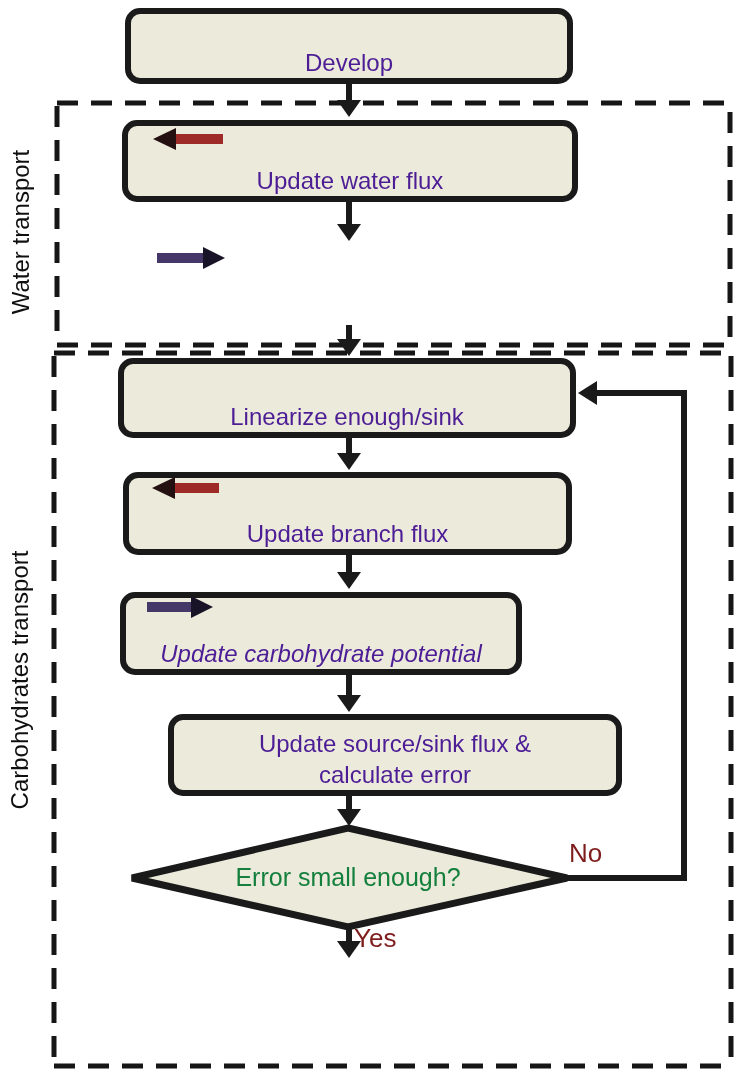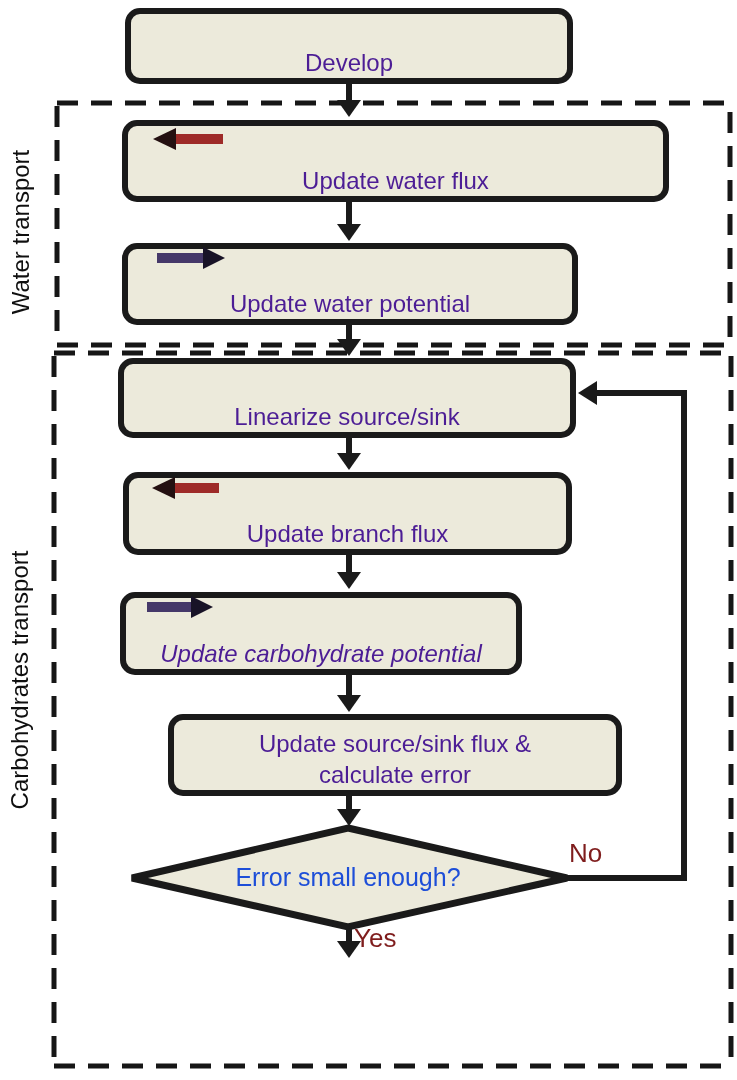--- a/index.html
+++ b/index.html
@@ -12,41 +12,38 @@
     background:#ECEADB; border:6px solid #1a1a1a; border-radius:15px;
     display:flex; flex-direction:column; align-items:center; justify-content:flex-end;
     text-align:center; font-size:24px; line-height:1.3; color:#4c1d95;
   }
   .layer-svg { position:absolute; left:0; top:0; z-index:2; pointer-events:none; }
   .lbl { position:absolute; z-index:3; font-size:26px; color:#7f1d1d; white-space:nowrap; }
   .side-label {
     position:absolute; z-index:3; font-size:24px; color:#0f0f0f;
     text-align:center; transform:rotate(-90deg); white-space:nowrap;
   }
-  .diamond-label { position:absolute; z-index:3; font-size:25px; text-align:center; color:#1d4ed8; }
+  .diamond-label { position:absolute; z-index:3; font-size:25px; text-align:center; color:#15803d; }
 </style>
 </head>
 <body>
 
 <div class="stage">
 
   <div class="node" style="left:125px; top:8px; width:448px; height:76px;">
     <span>Develop</span>
   </div>
 
-  <div class="node" style="left:122px; top:120px; width:547px; height:82px;">
+  <div class="node" style="left:122px; top:120px; width:456px; height:82px;">
     <span>Update water flux</span>
   </div>
 
-  <div class="node" style="left:122px; top:243px; width:456px; height:82px;">
-    <span>Update water potential</span>
-  </div>
 
   <div class="node" style="left:118px; top:358px; width:458px; height:80px;">
-    <span>Linearize source/sink</span>
+    <span>Linearize enough/sink</span>
   </div>
 
   <div class="node" style="left:123px; top:472px; width:449px; height:83px;">
     <span>Update branch flux</span>
   </div>
 
   <div class="node" style="left:120px; top:592px; width:402px; height:83px;font-style:italic;">
     <span>Update carbohydrate potential</span>
   </div>
 

